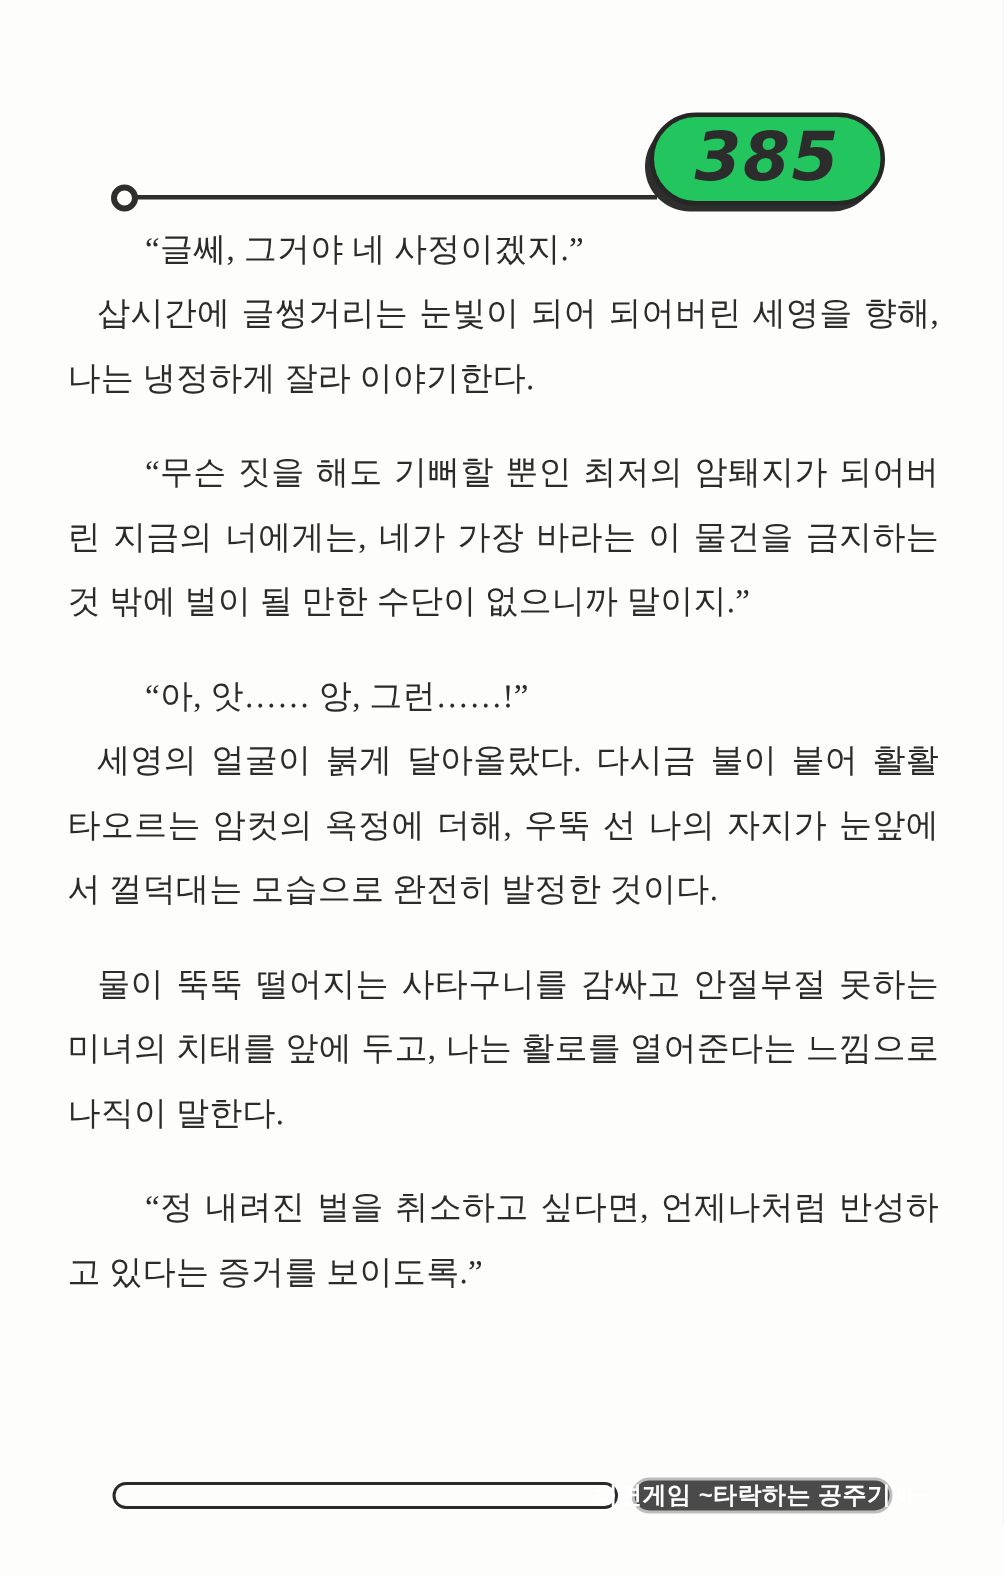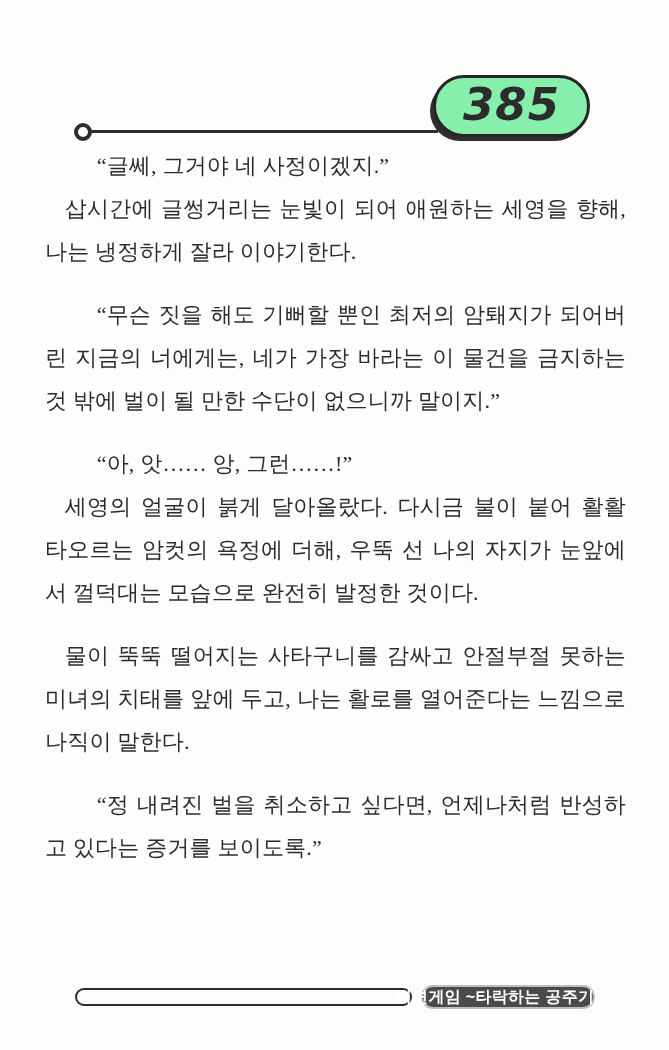--- a/index.html
+++ b/index.html
@@ -36,21 +36,21 @@
     width: 350px;
     height: 3px;
     background: #2e2e2e;
   }
   .page-number-badge {
     position: absolute;
     left: 433px;
     top: 75px;
     width: 157px;
     height: 62px;
-    background: #86efac;
+    background: #22c55e;
     border: 3.5px solid #262626;
     border-radius: 33px;
     box-shadow: -4px 5px 0 -1px #2e2e2e;
     display: flex;
     align-items: center;
     justify-content: center;
     box-sizing: border-box;
   }
   .page-number-badge .num {
     font-family: "DejaVu Sans", sans-serif;
@@ -121,21 +121,21 @@
 <div class="page">
 
   <div class="ring"></div>
   <div class="rule-line"></div>
   <div class="page-number-badge">
     <span class="num">385</span>
   </div>
 
   <main class="body-text" id="body-text">
       <p class="dialogue">“글쎄, 그거야 네 사정이겠지.”</p>
-      <p class="narration">삽시간에 글썽거리는 눈빛이 되어 애원하는 세영을 향해, 나는 냉정하게 잘라 이야기한다.</p>
+      <p class="narration">삽시간에 글썽거리는 눈빛이 되어 되어버린 세영을 향해, 나는 냉정하게 잘라 이야기한다.</p>
       <p class="dialogue gap">“무슨 짓을 해도 기뻐할 뿐인 최저의 암퇘지가 되어버린 지금의 너에게는, 네가 가장 바라는 이 물건을 금지하는 것 밖에 벌이 될 만한 수단이 없으니까 말이지.”</p>
       <p class="dialogue gap">“아, 앗…… 앙, 그런……!”</p>
       <p class="narration">세영의 얼굴이 붉게 달아올랐다. 다시금 불이 붙어 활활 타오르는 암컷의 욕정에 더해, 우뚝 선 나의 자지가 눈앞에서 껄덕대는 모습으로 완전히 발정한 것이다.</p>
       <p class="narration gap">물이 뚝뚝 떨어지는 사타구니를 감싸고 안절부절 못하는 미녀의 치태를 앞에 두고, 나는 활로를 열어준다는 느낌으로 나직이 말한다.</p>
       <p class="dialogue gap">“정 내려진 벌을 취소하고 싶다면, 언제나처럼 반성하고 있다는 증거를 보이도록.”</p>
     </main>
 
   <div class="footer-blank-pill"></div>
   <div class="footer-title-pill">
     <span>최면게임 ~타락하는 공주기사~</span>

